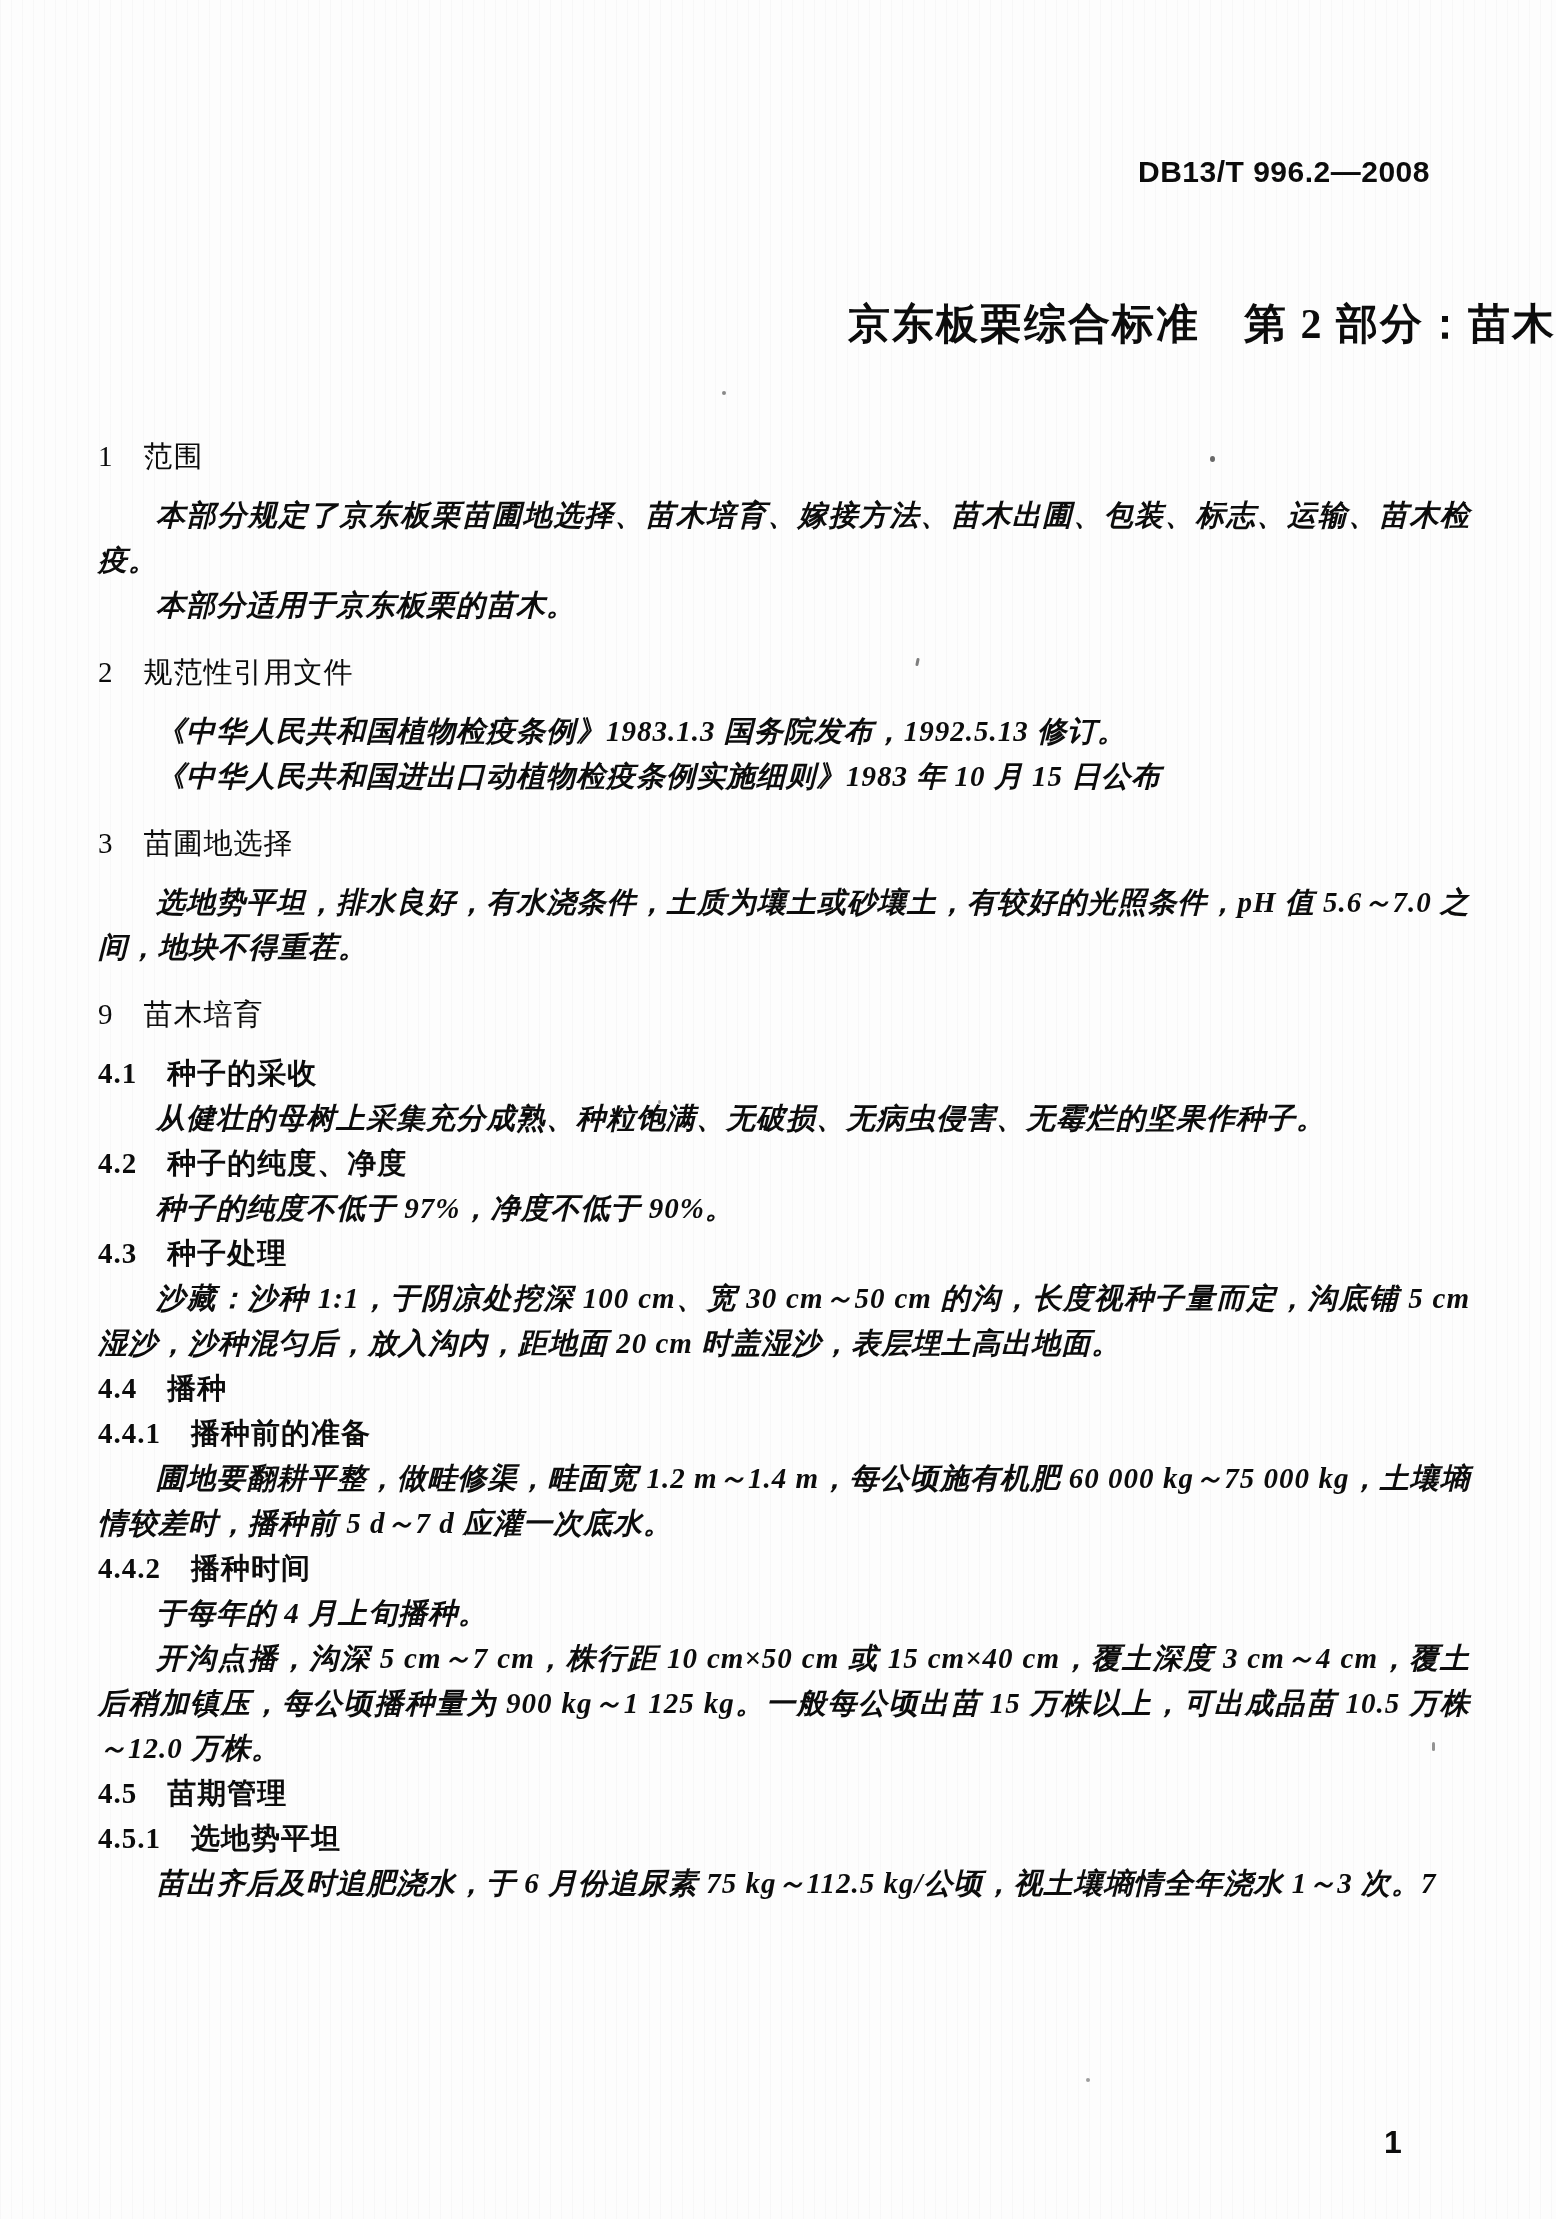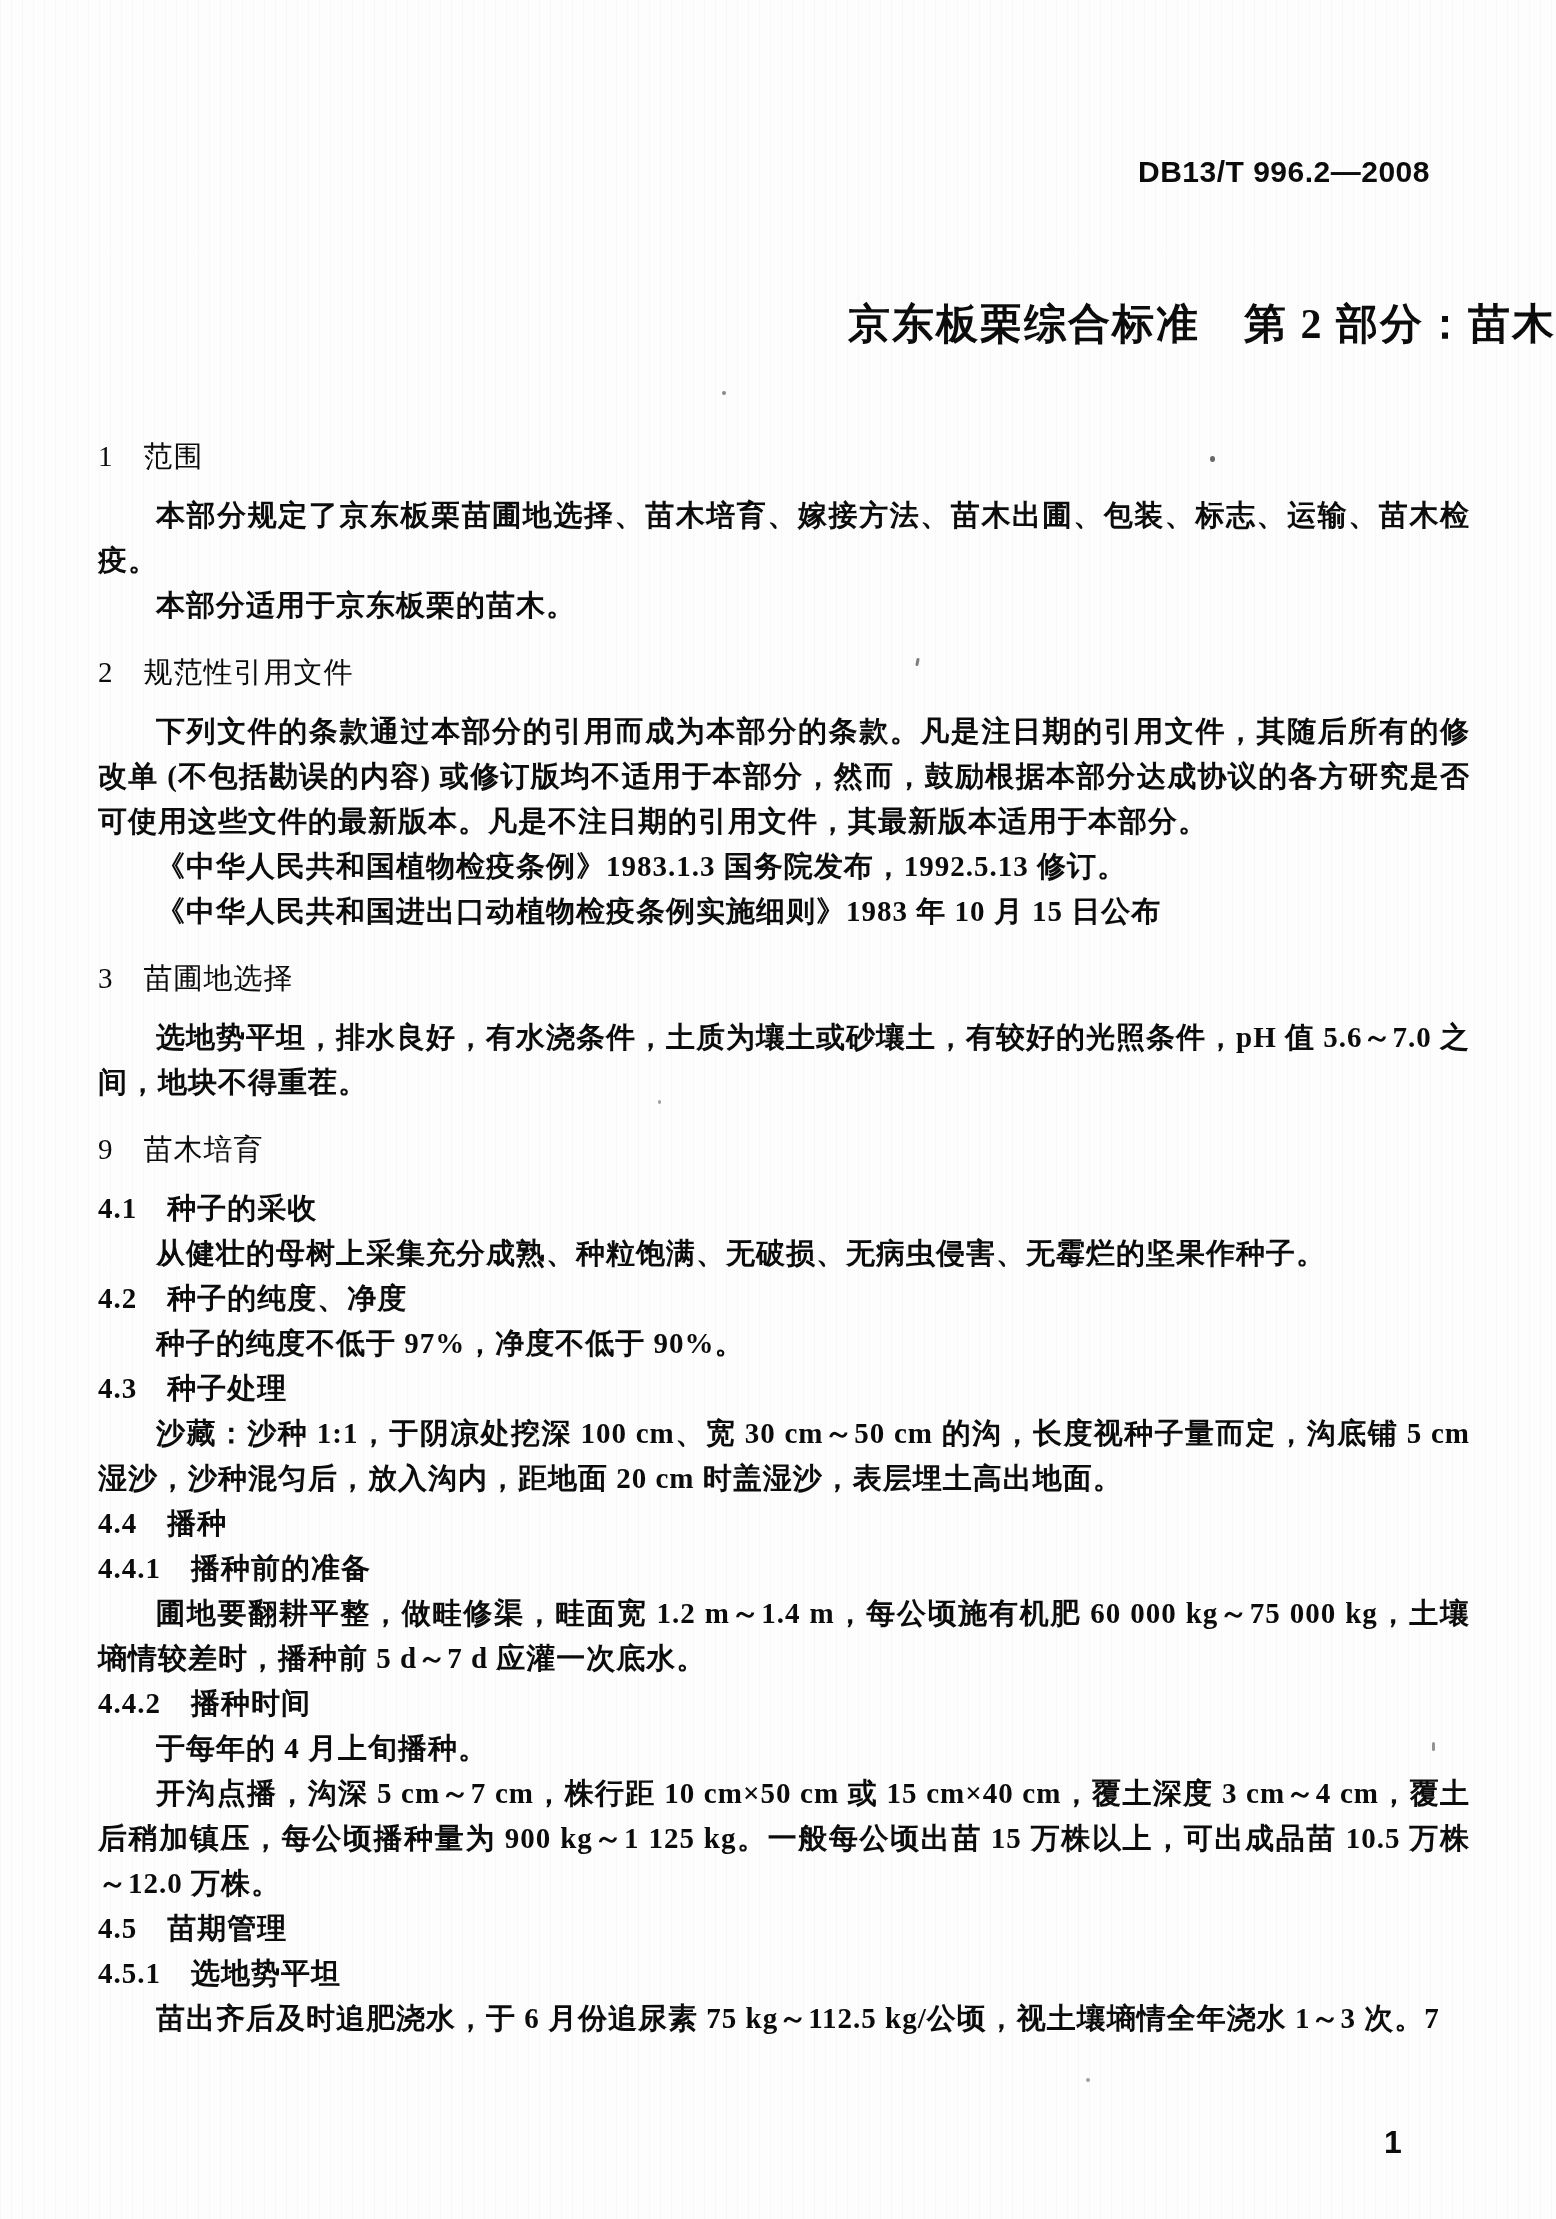--- a/index.html
+++ b/index.html
@@ -26,21 +26,21 @@
     font-size:42px;font-weight:bold;letter-spacing:2px;
     white-space:nowrap;
   }
   .content{
     position:absolute;left:98px;top:412px;width:1372px;
     font-size:29px;line-height:45px;font-weight:600;
   }
   .b{margin:0;}
   .b.h1{font-weight:normal;margin:22px 0 14px;letter-spacing:1px;}
   .b.h2,.b.h3{font-weight:bold;letter-spacing:1px;}
-  .b.p{text-indent:58px;text-align:justify;letter-spacing:1px;}
+  .b.p{text-indent:58px;text-align:justify;letter-spacing:1px;font-style:italic;}
   .page-number{
     position:absolute;left:1384px;top:2124px;
     font-size:32px;font-weight:bold;
     font-family:"Liberation Sans", sans-serif;
   }
   .speck{position:absolute;background:#2a2a2a;border-radius:50%;}
 </style>
 </head>
 <body>
 
@@ -48,21 +48,20 @@
 
   <div class="header-code">DB13/T 996.2—2008</div>
 
   <div class="doc-title">京东板栗综合标准　第 2 部分：苗木</div>
 
   <div class="content">
     <div class="b h1">1　范围</div>
     <div class="b p">本部分规定了京东板栗苗圃地选择、苗木培育、嫁接方法、苗木出圃、包装、标志、运输、苗木检疫。</div>
     <div class="b p">本部分适用于京东板栗的苗木。</div>
     <div class="b h1">2　规范性引用文件</div>
-    <div class="b p">下列文件的条款通过本部分的引用而成为本部分的条款。凡是注日期的引用文件，其随后所有的修改单 (不包括勘误的内容) 或修订版均不适用于本部分，然而，鼓励根据本部分达成协议的各方研究是否可使用这些文件的最新版本。凡是不注日期的引用文件，其最新版本适用于本部分。</div>
     <div class="b p">《中华人民共和国植物检疫条例》1983.1.3 国务院发布，1992.5.13 修订。</div>
     <div class="b p">《中华人民共和国进出口动植物检疫条例实施细则》1983 年 10 月 15 日公布</div>
     <div class="b h1">3　苗圃地选择</div>
     <div class="b p">选地势平坦，排水良好，有水浇条件，土质为壤土或砂壤土，有较好的光照条件，pH 值 5.6～7.0 之间，地块不得重茬。</div>
     <div class="b h1">9　苗木培育</div>
     <div class="b h2">4.1　种子的采收</div>
     <div class="b p">从健壮的母树上采集充分成熟、种粒饱满、无破损、无病虫侵害、无霉烂的坚果作种子。</div>
     <div class="b h2">4.2　种子的纯度、净度</div>
     <div class="b p">种子的纯度不低于 97%，净度不低于 90%。</div>
     <div class="b h2">4.3　种子处理</div>

